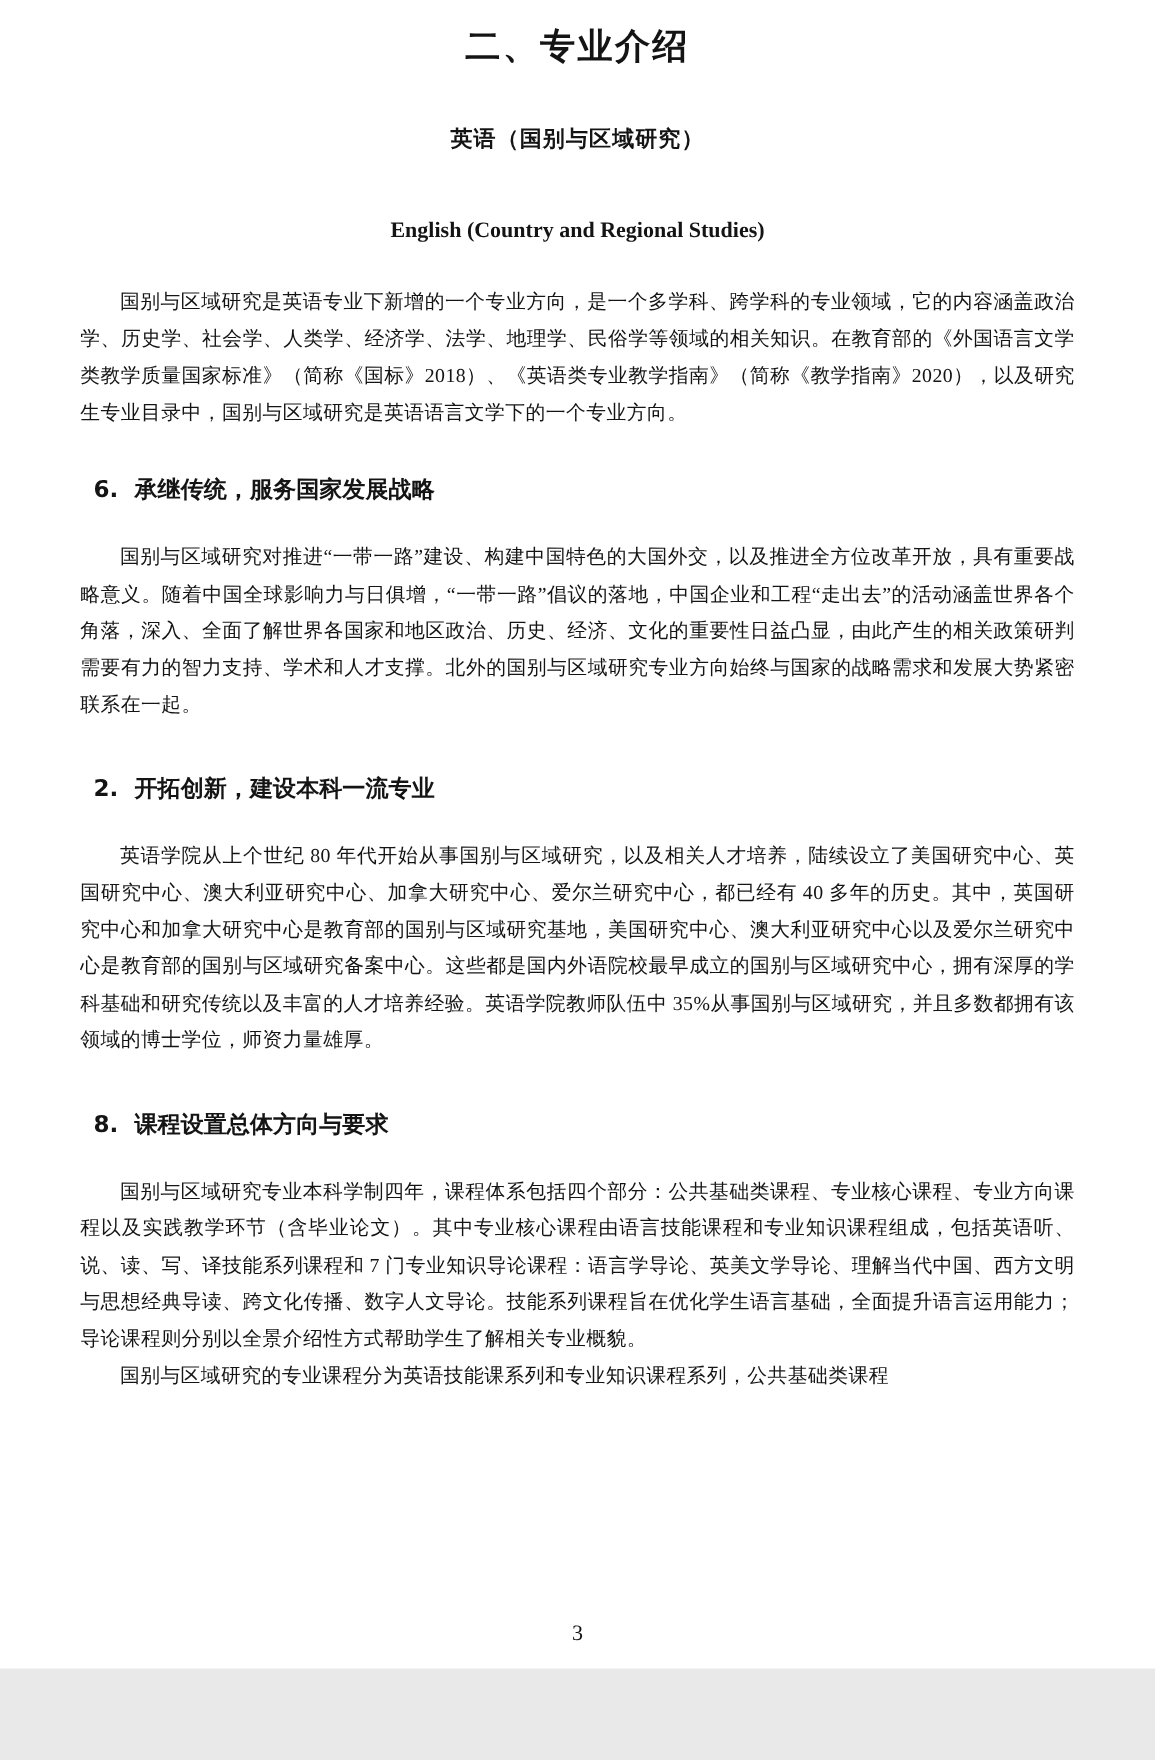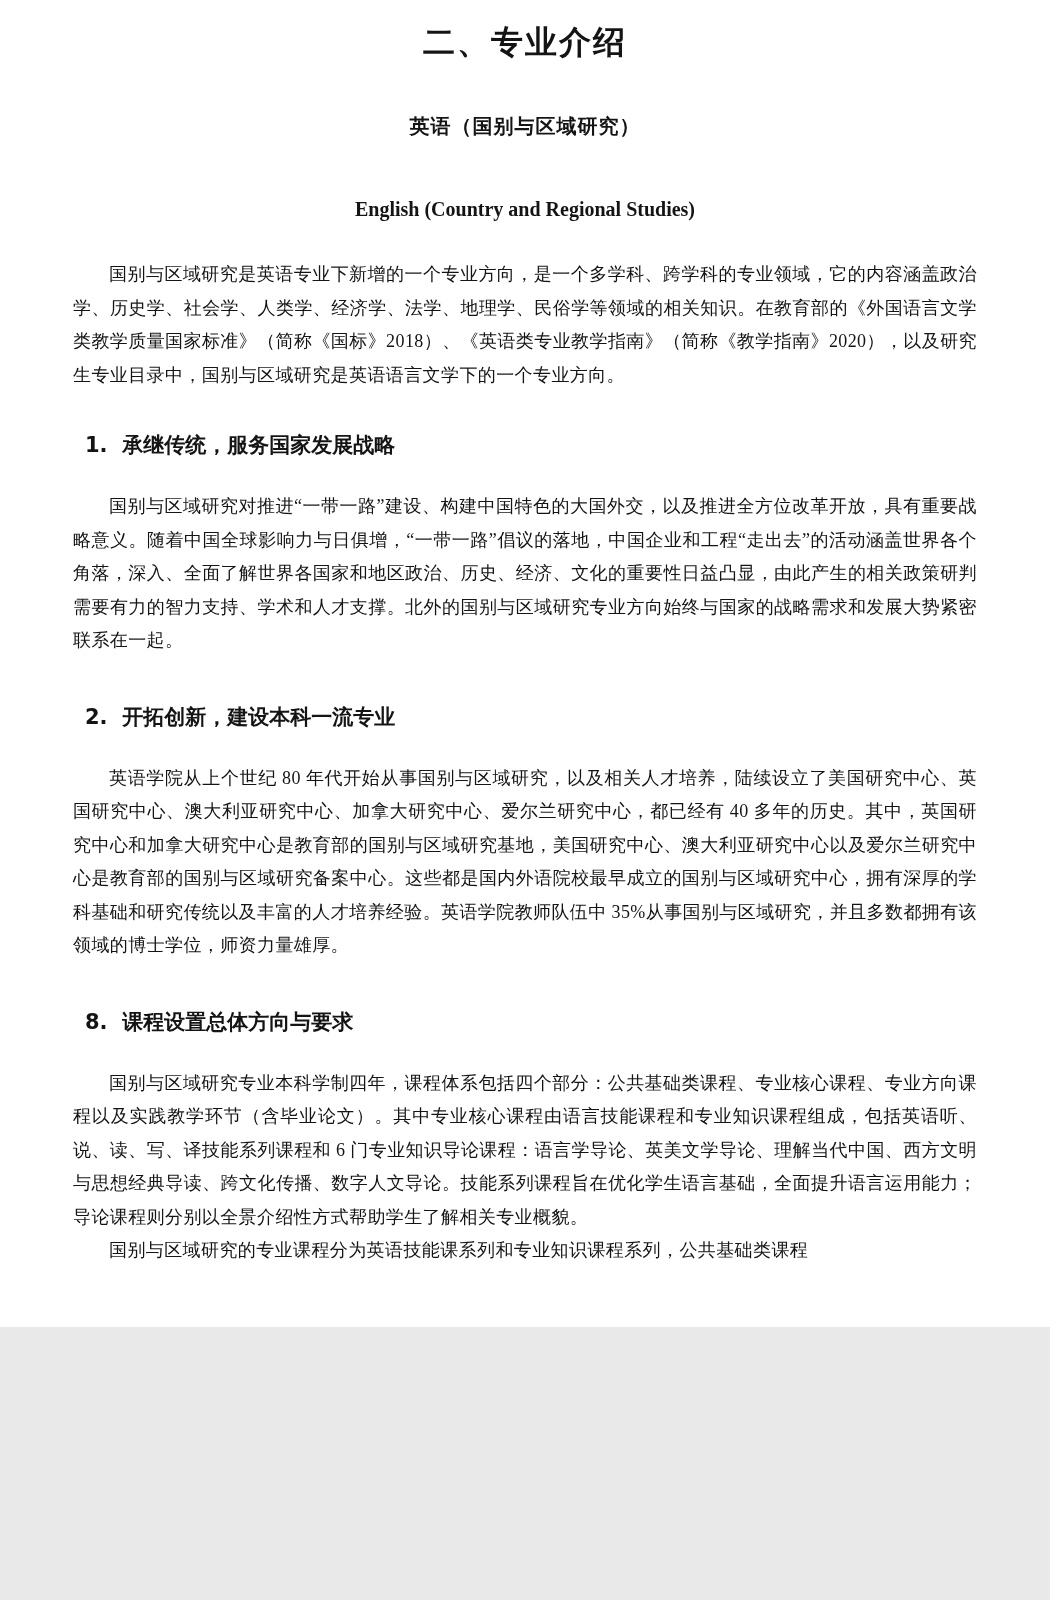--- a/index.html
+++ b/index.html
@@ -1,19 +1,19 @@
 <!DOCTYPE html>
 <html><head>
 <meta charset="utf-8">
 <style>
   html, body { margin: 0; padding: 0; background: #e9e9e9; }
   .page {
     position: relative;
     width: 1050px;
-    height: 1327px;
+    height: 1517px;
     margin: 0 auto;
     background: #ffffff;
     color: #141414;
     box-sizing: border-box;
     padding: 22px 73px 0 73px;
     font-family: "Liberation Serif", "DejaVu Serif", serif;
     overflow: hidden;
   }
   .title-main {
     text-align: center;
@@ -94,31 +94,31 @@
 
   <div class="title-main">二、专业介绍</div>
 
   <div class="title-cn">英语（国别与区域研究）</div>
 
   <div class="title-en">English (Country and Regional Studies)</div>
 
 
   <p class="body-para mb-after-para">国别与区域研究是英语专业下新增的一个专业方向，是一个多学科、跨学科的专业领域，它的内容涵盖政治学、历史学、社会学、人类学、经济学、法学、地理学、民俗学等领域的相关知识。在教育部的《外国语言文学类教学质量国家标准》（简称《国标》2018）、《英语类专业教学指南》（简称《教学指南》2020），以及研究生专业目录中，国别与区域研究是英语语言文学下的一个专业方向。</p>
 
-  <div class="num-heading">1.  承继传统，服务国家发展战略</div>
+  <div class="num-heading">6.  承继传统，服务国家发展战略</div>
 
   <p class="body-para mb-after-para-lg">国别与区域研究对推进“一带一路”建设、构建中国特色的大国外交，以及推进全方位改革开放，具有重要战略意义。随着中国全球影响力与日俱增，“一带一路”倡议的落地，中国企业和工程“走出去”的活动涵盖世界各个角落，深入、全面了解世界各国家和地区政治、历史、经济、文化的重要性日益凸显，由此产生的相关政策研判需要有力的智力支持、学术和人才支撑。北外的国别与区域研究专业方向始终与国家的战略需求和发展大势紧密联系在一起。</p>
 
   <div class="num-heading">2.  开拓创新，建设本科一流专业</div>
 
   <p class="body-para mb-after-para-lg">英语学院从上个世纪 80 年代开始从事国别与区域研究，以及相关人才培养，陆续设立了美国研究中心、英国研究中心、澳大利亚研究中心、加拿大研究中心、爱尔兰研究中心，都已经有 40 多年的历史。其中，英国研究中心和加拿大研究中心是教育部的国别与区域研究基地，美国研究中心、澳大利亚研究中心以及爱尔兰研究中心是教育部的国别与区域研究备案中心。这些都是国内外语院校最早成立的国别与区域研究中心，拥有深厚的学科基础和研究传统以及丰富的人才培养经验。英语学院教师队伍中 35%从事国别与区域研究，并且多数都拥有该领域的博士学位，师资力量雄厚。</p>
 
   <div class="num-heading">8.  课程设置总体方向与要求</div>
 
-  <p class="body-para">国别与区域研究专业本科学制四年，课程体系包括四个部分：公共基础类课程、专业核心课程、专业方向课程以及实践教学环节（含毕业论文）。其中专业核心课程由语言技能课程和专业知识课程组成，包括英语听、说、读、写、译技能系列课程和 6 门专业知识导论课程：语言学导论、英美文学导论、理解当代中国、西方文明与思想经典导读、跨文化传播、数字人文导论。技能系列课程旨在优化学生语言基础，全面提升语言运用能力；导论课程则分别以全景介绍性方式帮助学生了解相关专业概貌。</p>
+  <p class="body-para">国别与区域研究专业本科学制四年，课程体系包括四个部分：公共基础类课程、专业核心课程、专业方向课程以及实践教学环节（含毕业论文）。其中专业核心课程由语言技能课程和专业知识课程组成，包括英语听、说、读、写、译技能系列课程和 7 门专业知识导论课程：语言学导论、英美文学导论、理解当代中国、西方文明与思想经典导读、跨文化传播、数字人文导论。技能系列课程旨在优化学生语言基础，全面提升语言运用能力；导论课程则分别以全景介绍性方式帮助学生了解相关专业概貌。</p>
 
   <p class="body-para">国别与区域研究的专业课程分为英语技能课系列和专业知识课程系列，公共基础类课程</p>
 
   <div class="inner-page-number">3</div>
 
   <div class="outer-page-number">2</div>
 
 </div>
 
 </body></html>

